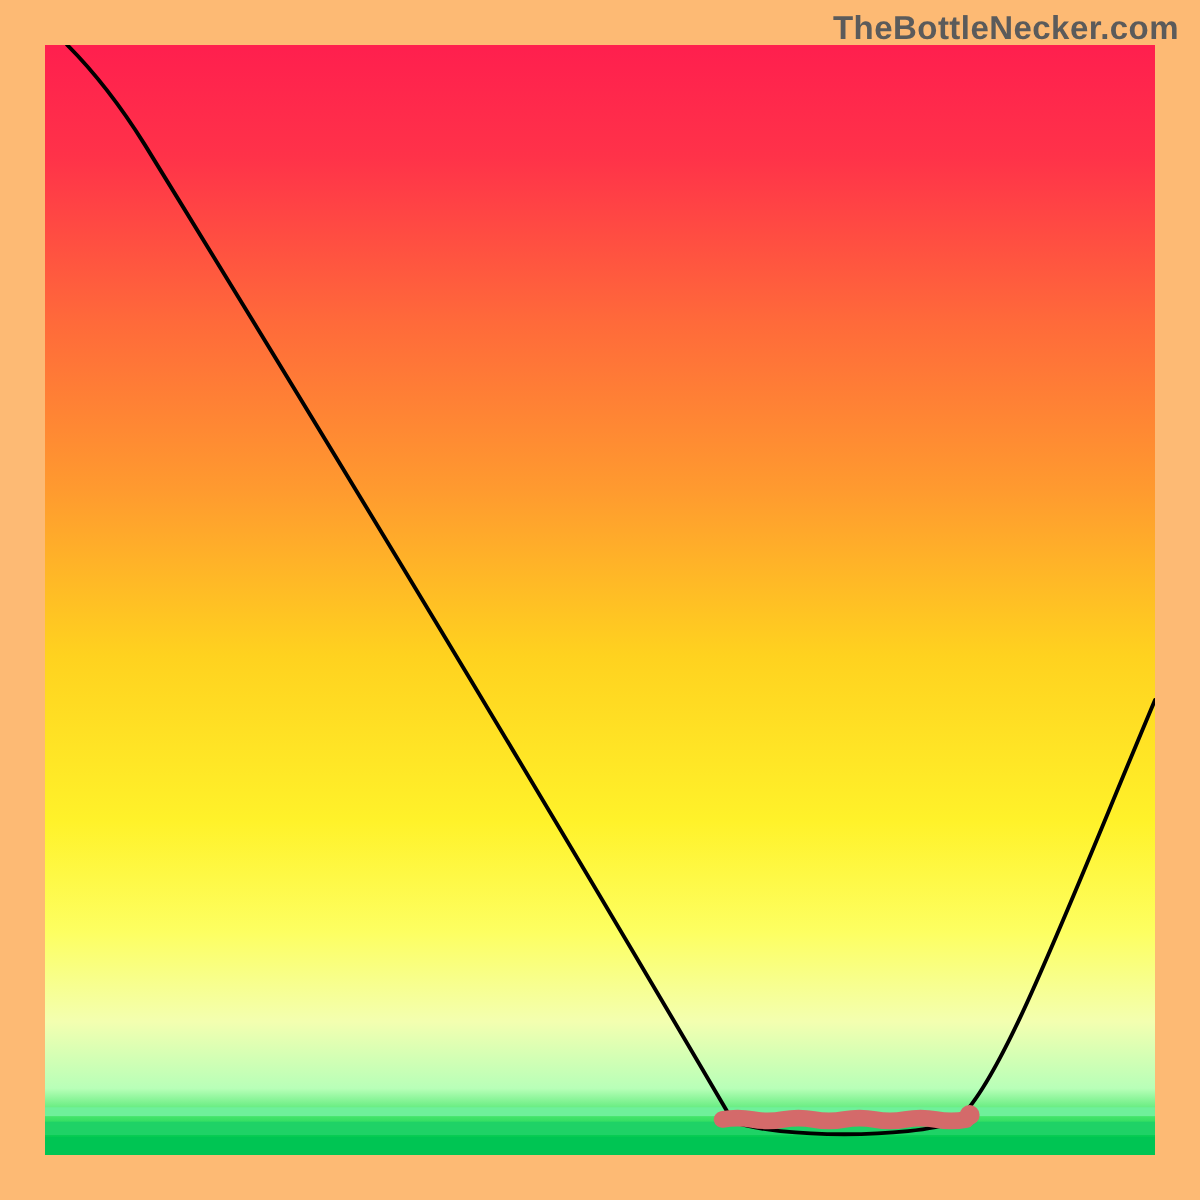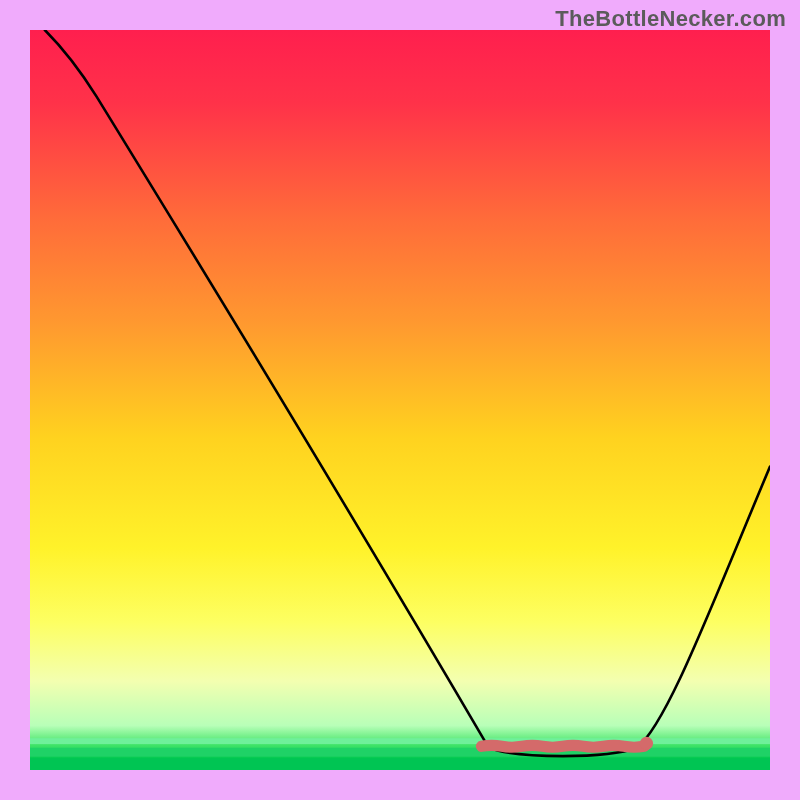--- a/index.html
+++ b/index.html
@@ -8,21 +8,21 @@
     width: 800px;
     height: 800px;
     background: #000;
     overflow: hidden;
     font-family: Arial, Helvetica, sans-serif;
   }
   .frame {
     position: relative;
     width: 800px;
     height: 800px;
-    background: #f0abfc;
+    background: #fdba74;
   }
   .watermark {
     position: absolute;
     top: 6px;
     right: 14px;
     color: #5b5b5b;
     font-size: 22px;
     font-weight: 600;
     letter-spacing: 0.3px;
     z-index: 20;

